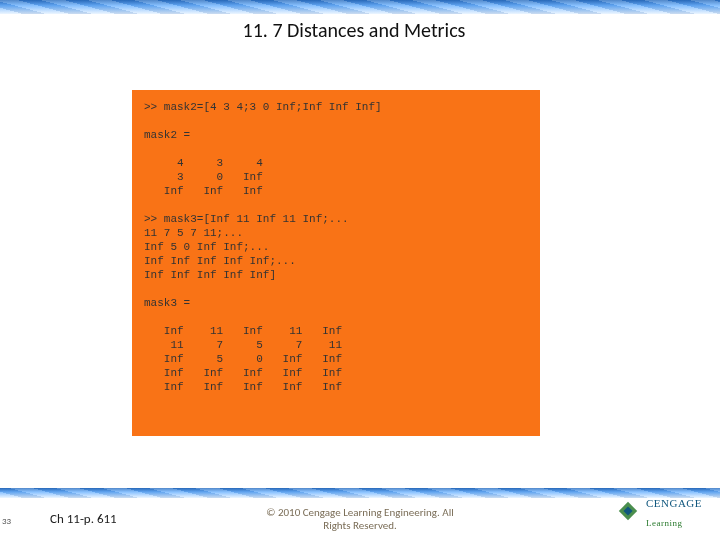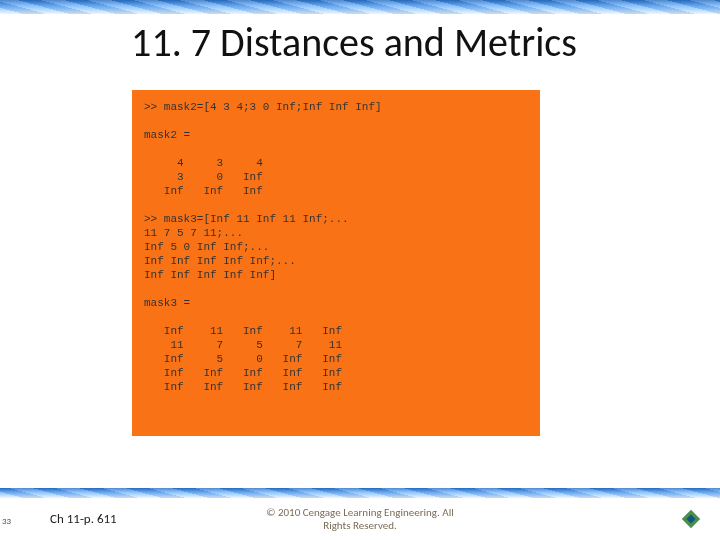--- a/index.html
+++ b/index.html
@@ -1,21 +1,21 @@
 <!DOCTYPE html>
 <html><head>
 <meta charset="utf-8">
 <style>
   html,body{margin:0;padding:0;width:720px;height:540px;font-family:Calibri,Arial,sans-serif;overflow:hidden;background:#fff}
   .slide{position:relative;width:720px;height:540px}
   .banner-top,.banner-bot{position:absolute;left:0;width:720px;background:linear-gradient(180deg,#2d6fbf 0%,#6fb4ff 40%,#e9f4ff 100%);overflow:hidden}
   .banner-top{top:0;height:14px}
   .banner-bot{bottom:42px;height:10px}
   .banner-top::after,.banner-bot::after{content:"";position:absolute;inset:0;background:repeating-linear-gradient(15deg,rgba(255,255,255,.35) 0 6px,rgba(0,60,140,.25) 6px 12px);opacity:.5}
-  .title{position:absolute;top:18px;left:0;right:12px;text-align:center;font-size:40px;color:#111;font-weight:400}
+  .title{position:absolute;top:18px;left:0;right:12px;text-align:center;font-size:20px;color:#111;font-weight:400}
   .code-box{position:absolute;left:132px;top:90px;width:408px;height:346px;background:#f97316;padding:10px 12px;box-sizing:border-box;font-family:"Courier New",monospace;font-size:11px;line-height:14px;color:#333;white-space:pre}
   .footer{position:absolute;left:0;bottom:0;width:720px;height:42px;background:#fff}
   .pg-ref{position:absolute;left:50px;bottom:14px;font-size:13px;color:#222}
   .slide-num{position:absolute;left:2px;bottom:14px;font-size:9px;color:#555}
   .copyright{position:absolute;left:0;right:0;bottom:8px;text-align:center;font-size:11px;color:#7a6d57;line-height:13px}
   .brand{position:absolute;right:18px;bottom:10px;text-align:left}
   .brand-logo{width:22px;height:22px;display:inline-block;vertical-align:middle}
   .brand-text{display:inline-block;vertical-align:middle;margin-left:3px}
   .brand-c{font-size:11px;color:#10577e;letter-spacing:.5px;font-family:Georgia,serif}
   .brand-l{font-size:9px;color:#2a7a2e;letter-spacing:.5px;font-family:Georgia,serif}
@@ -58,16 +58,20 @@
     <div class="copyright">
       <span>© 2010 Cengage Learning Engineering. All</span><br><span>Rights Reserved.</span>
     </div>
     <div class="brand">
       <span class="brand-logo">
         <svg viewBox="0 0 24 24">
             <path d="M2 12 L12 2 L22 12 L12 22 Z" fill="#2a7a2e" opacity=".85"></path>
             <path d="M7 12 L12 7 L17 12 L12 17 Z" fill="#10577e"></path>
           </svg>
       </span>
+      <span class="brand-text">
+        <span class="brand-c">CENGAGE</span><br>
+        <span class="brand-l">Learning</span>
+      </span>
     </div>
   </div>
 
 </div>
 
 </body></html>

